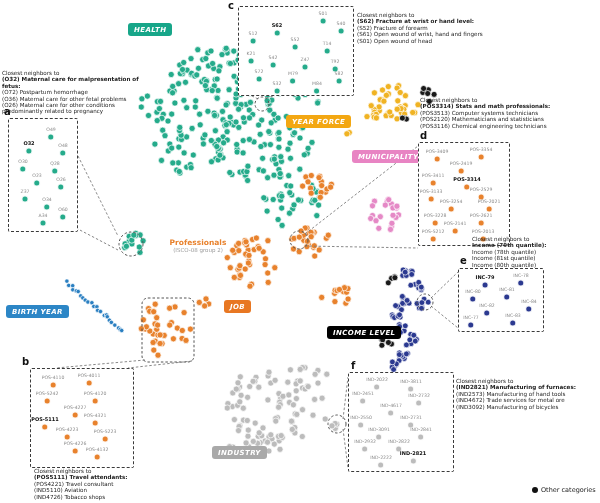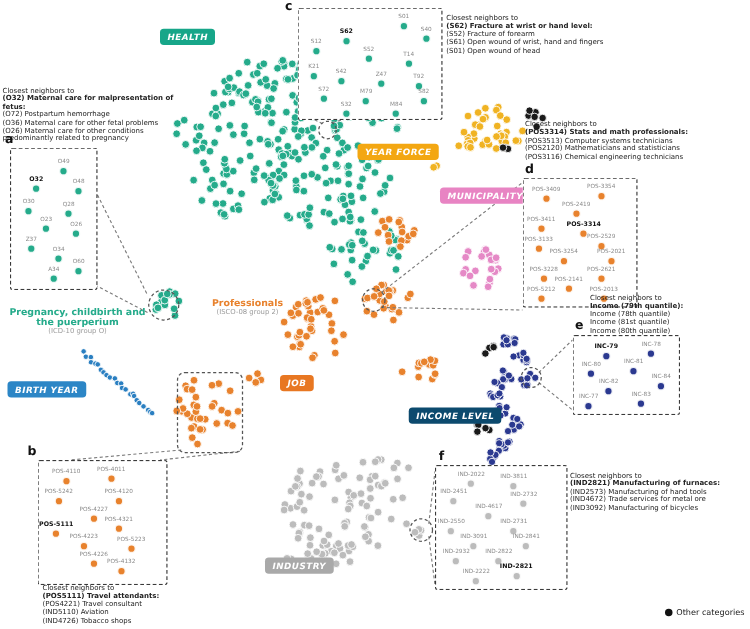--- a/index.html
+++ b/index.html
@@ -799,31 +799,26 @@
       <circle cx="425" cy="302" r="8" fill="none" stroke="#555" stroke-width="1" stroke-dasharray="2.5,2"></circle>
       <circle cx="337" cy="424" r="9" fill="none" stroke="#555" stroke-width="1" stroke-dasharray="2.5,2"></circle>
       <rect x="142" y="298" width="52" height="64" rx="6" fill="none" stroke="#555" stroke-width="1" stroke-dasharray="2.5,2"></rect>
     </svg>
 
   <div class="badge" style="left: 128px; top: 23px; background: rgb(23, 166, 137);">HEALTH</div>
   <div class="badge" style="left: 286px; top: 115px; background: rgb(243, 167, 18);">YEAR FORCE</div>
   <div class="badge" style="left: 352px; top: 150px; background: rgb(232, 132, 195);">MUNICIPALITY</div>
   <div class="badge" style="left: 224px; top: 300px; background: rgb(232, 119, 34);">JOB</div>
   <div class="badge" style="left: 6px; top: 305px; background: rgb(44, 134, 198);">BIRTH YEAR</div>
-  <div class="badge" style="left: 327px; top: 326px; background: #0c4a6e;">INCOME LEVEL</div>
+  <div class="badge" style="left: 327px; top: 326px; background: #000000;">INCOME LEVEL</div>
   <div class="badge" style="left: 212px; top: 446px; background: rgb(169, 169, 169);">INDUSTRY</div>
 
   <div class="glabel orange" style="left:156px;top:239px;width:84px">
     <span>Professionals</span>
     <span class="sub">(ISCO-08 group 2)</span>
-  </div>
-  <div class="glabel teal" style="left:0px;top:246px;width:124px">
-    <span>Pregnancy, childbirth and</span>
-    <span>the puerperium</span>
-    <span class="sub">(ICD-10 group O)</span>
   </div>
 
   <div class="annot" style="left:2px;top:70px;width:140px">
       <div>Closest neighbors to</div>
       <div class="b">(O32) Maternal care for malpresentation of fetus:</div>
       <div>(O72) Postpartum hemorrhage</div>
       <div>(O36) Maternal care for other fetal problems</div>
       <div>(O26) Maternal care for other conditions</div>
       <div>predominantly related to pregnancy</div>
     </div>

